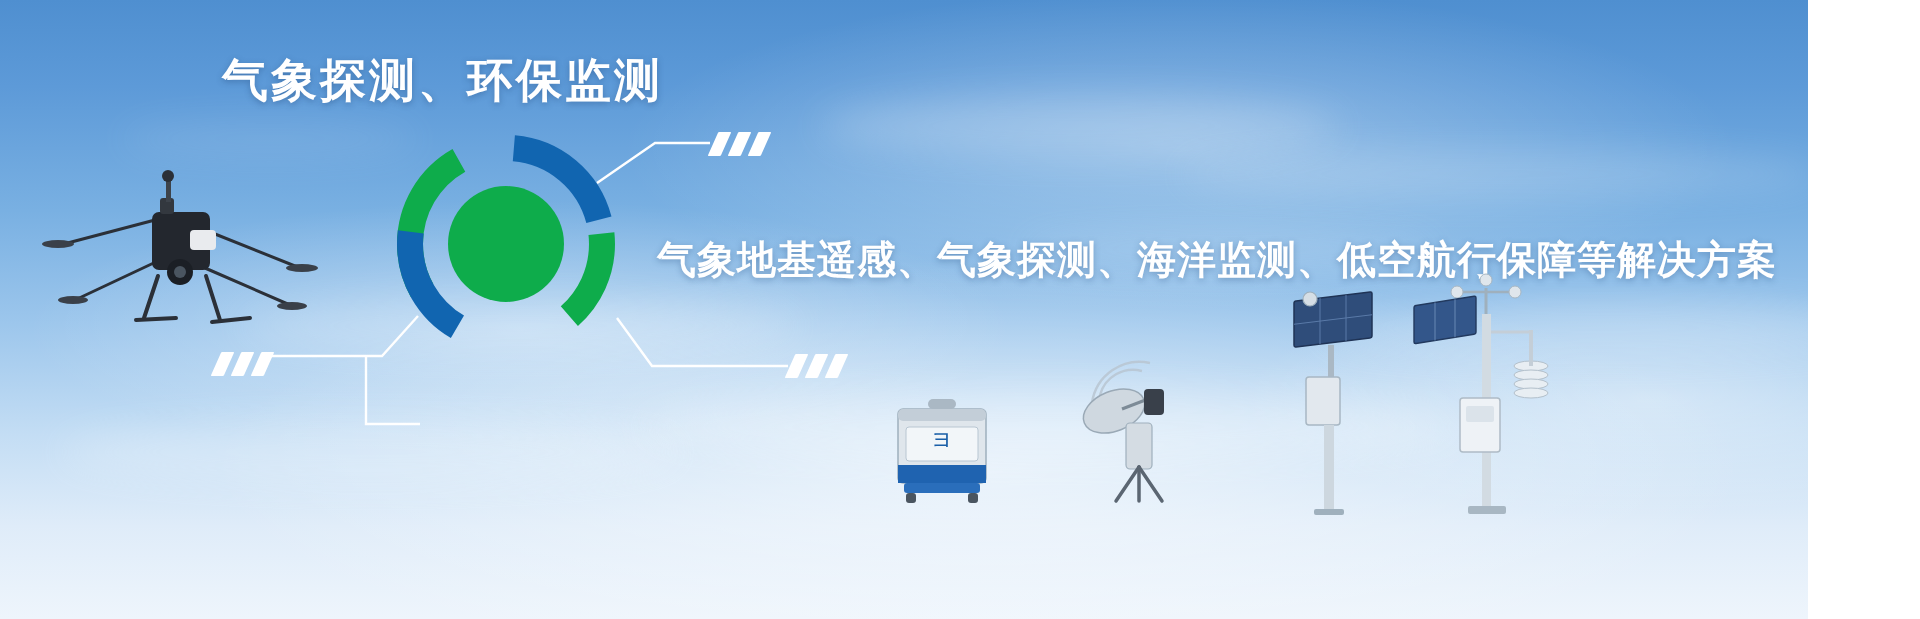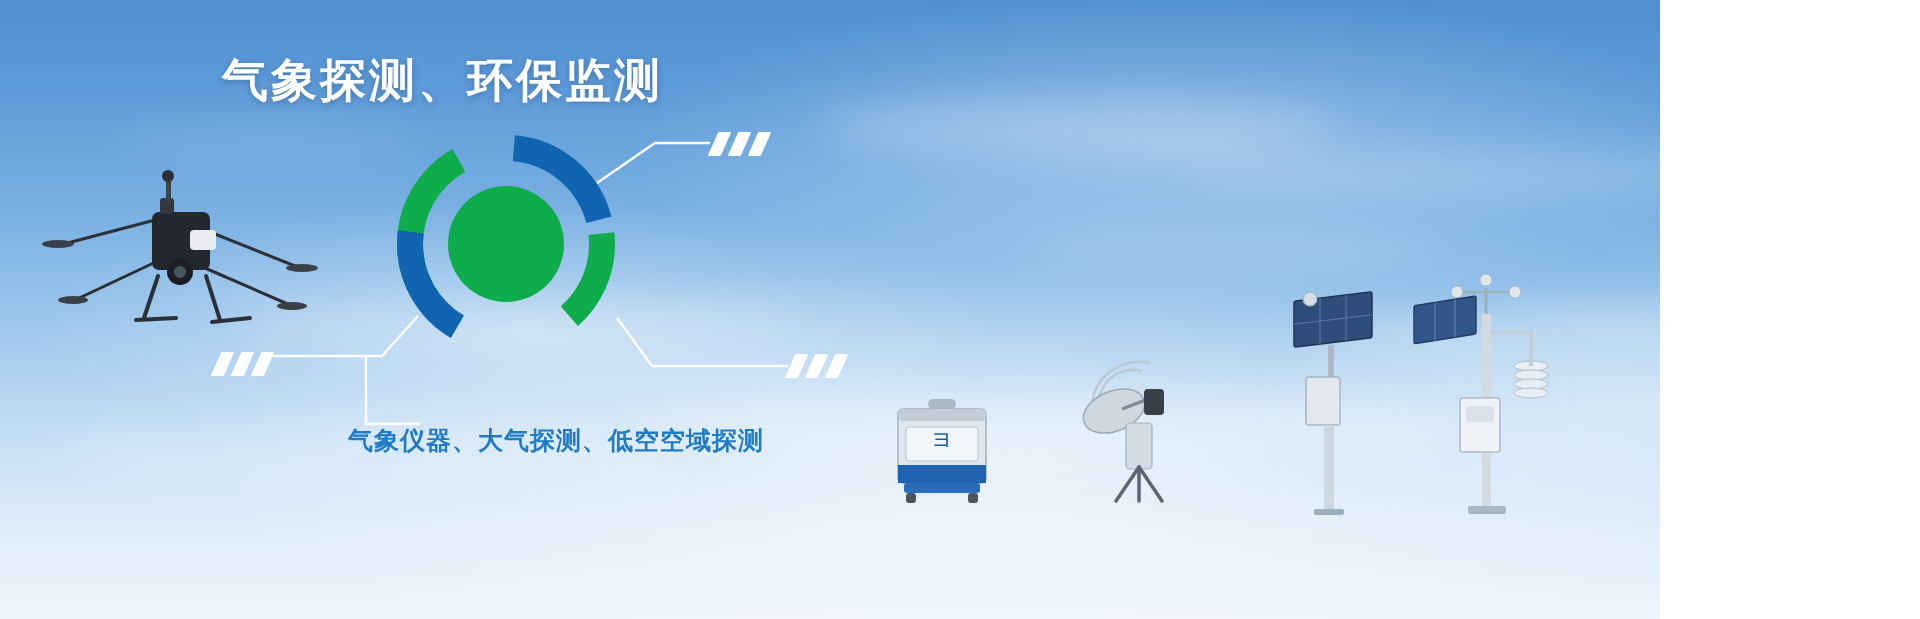--- a/index.html
+++ b/index.html
@@ -1,21 +1,21 @@
 <!DOCTYPE html>
 <html><head>
 <meta charset="utf-8">
 <style>
   html,body{margin:0;padding:0;}
   body{
     width:1920px;height:619px;overflow:hidden;
     font-family:"Liberation Sans","DejaVu Sans",sans-serif;
   }
   .banner{
-    position:relative;width:1660px;height:619px;overflow:hidden;
+    position:relative;width:1808px;height:619px;overflow:hidden;
     background:
       radial-gradient(ellipse 900px 260px at 1180px 150px, rgba(255,255,255,.30) 0%, rgba(255,255,255,0) 62%),
       radial-gradient(ellipse 760px 200px at 520px 330px, rgba(255,255,255,.34) 0%, rgba(255,255,255,0) 65%),
       radial-gradient(ellipse 1100px 300px at 980px 470px, rgba(255,255,255,.55) 0%, rgba(255,255,255,0) 70%),
       radial-gradient(ellipse 600px 170px at 1650px 400px, rgba(255,255,255,.40) 0%, rgba(255,255,255,0) 68%),
       linear-gradient(to bottom, #4f8fd0 0%, #5d9ad8 14%, #79b0e2 34%, #9cc6ec 52%, #c3ddf4 70%, #dfecf9 85%, #eef5fc 100%);
   }
   
   .cloud{position:absolute;border-radius:50%;background:rgba(255,255,255,.5);filter:blur(18px);pointer-events:none;}
   .c1{left:820px;top:96px;width:520px;height:60px;opacity:.38;}
@@ -121,21 +121,21 @@
     <i></i>
       <i></i>
       <i></i>
   </div>
   <div class="slashes sl-right">
     <i></i>
       <i></i>
       <i></i>
   </div>
 
-  <div class="callout-bottom">气象仪器、大气探测、低空空域探测</div>
+  <div class="callout-main">气象地基遥感、气象探测、海洋监测、低空航行保障等解决方案</div>
 
   <svg class="equip drone" viewBox="0 0 280 190" xmlns="http://www.w3.org/2000/svg">
     <g stroke="#2b3038" stroke-width="3" fill="none" stroke-linecap="round">
       <line x1="20" y1="95" x2="115" y2="70"></line>
       <line x1="260" y1="118" x2="160" y2="78"></line>
       <line x1="35" y1="150" x2="120" y2="110"></line>
       <line x1="250" y1="155" x2="165" y2="118"></line>
     </g>
     <g fill="#3a4049">
       <ellipse cx="18" cy="94" rx="16" ry="4"></ellipse>

